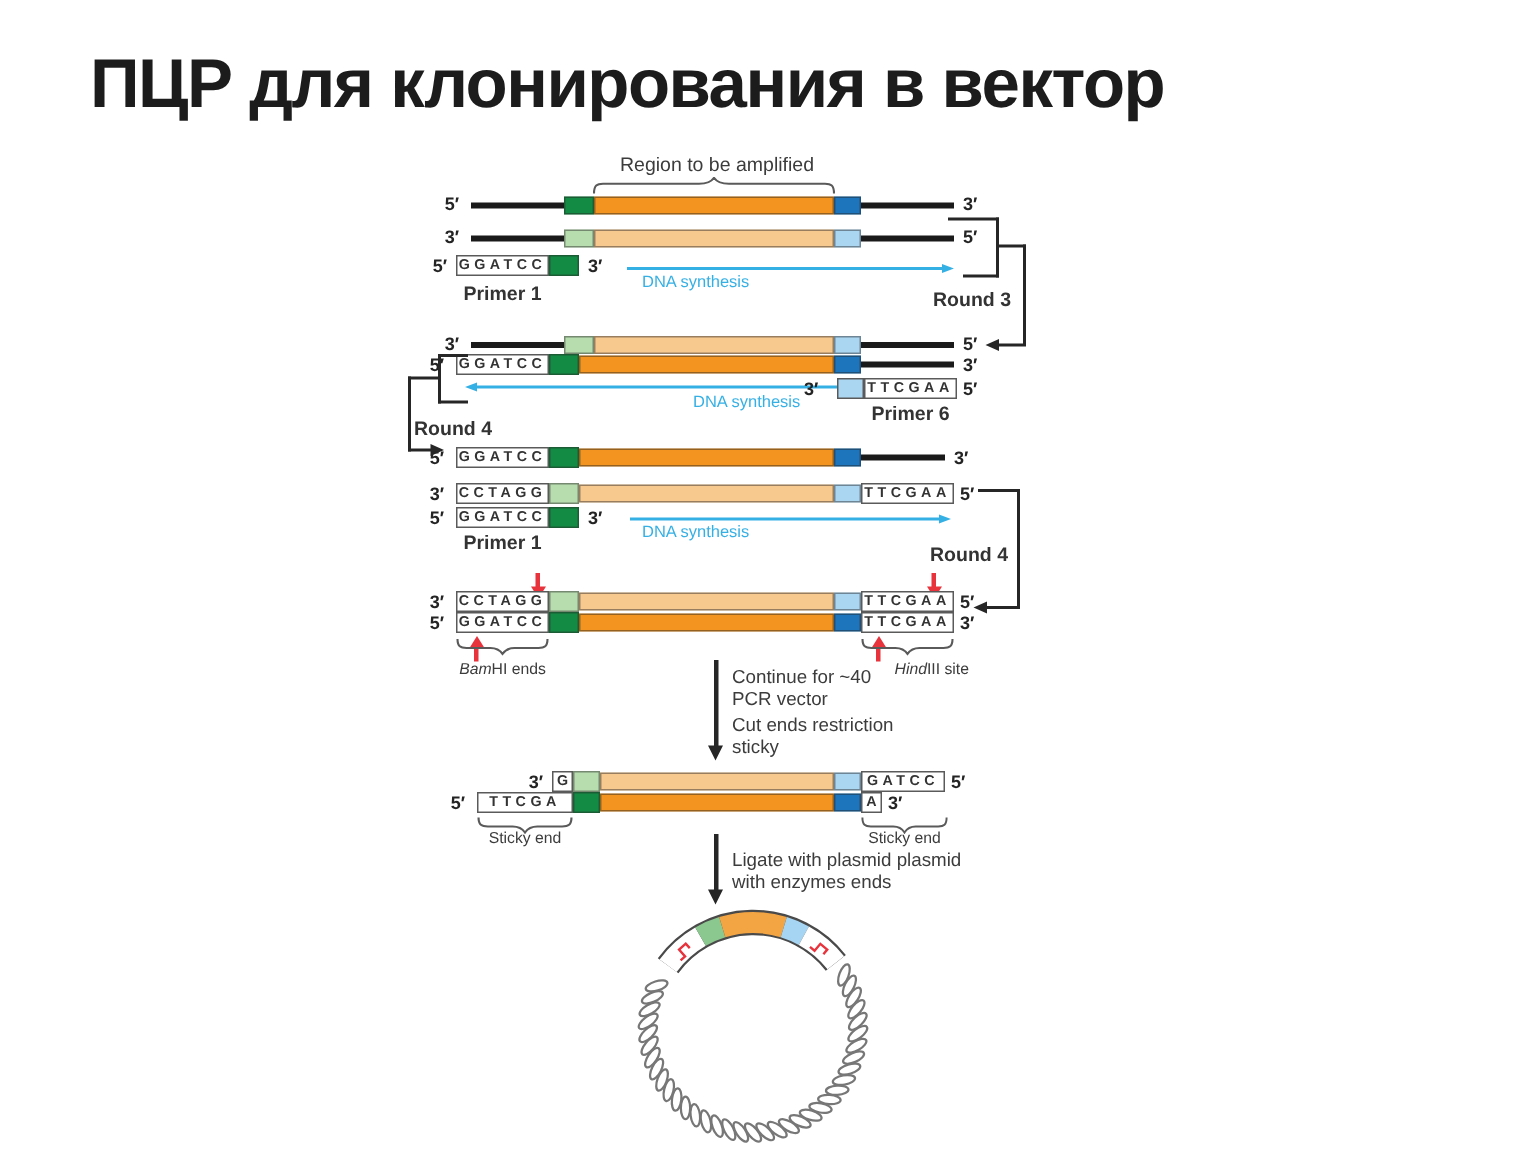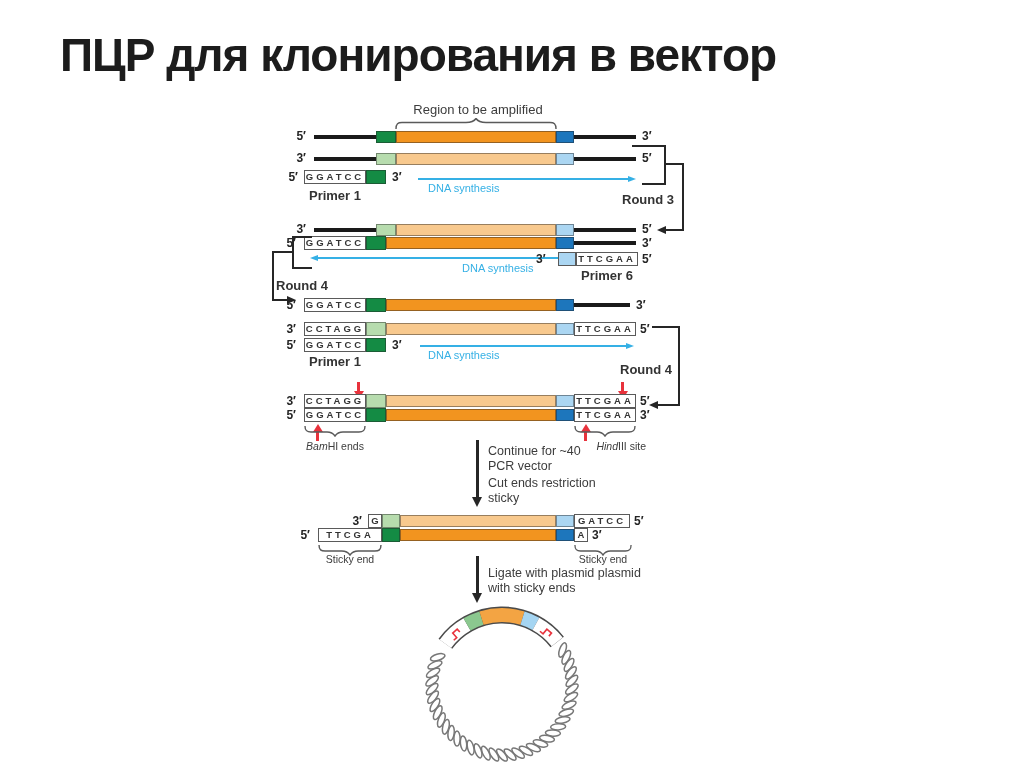--- a/index.html
+++ b/index.html
@@ -231,21 +231,21 @@
   <svg class="brace" style="left:574px;top:544px;" width="58" height="12" viewBox="0 0 62 12" preserveAspectRatio="none">
     <path d="M1,1 C1,6 3,7 7,7 L23,7 C27,7 29,8 31,11 C33,8 35,7 39,7 L55,7 C59,7 61,6 61,1"></path>
   </svg>
   <div class="small-label" style="left:310px;top:553px;width:80px;text-align:center;">Sticky end</div>
   <div class="small-label" style="left:563px;top:553px;width:80px;text-align:center;">Sticky end</div>
 
   <div class="cline" style="left:476px;top:556px;width:2.5px;height:38px;"></div>
   <div class="tri down" style="left:472px;top:593px;"></div>
   <div class="flabel" style="left:488px;top:566px;">
     <span>Ligate with plasmid plasmid</span><br>
-    <span>with sticky ends</span>
+    <span>with enzymes ends</span>
   </div>
 
   <svg style="position:absolute;left:408px;top:598px;" width="190" height="169" viewBox="0 0 190 169">
     <g class="rope">
         <ellipse cx="93.99999999999999" cy="157" rx="7.5" ry="3.1" fill="#ffffff" stroke="#777777" stroke-width="1.5" transform="rotate(-130 93.99999999999999 157)"></ellipse>
         <ellipse cx="85.87349601123387" cy="156.526685041936" rx="7.5" ry="3.1" fill="#ffffff" stroke="#777777" stroke-width="1.5" transform="rotate(-123.33333333333334 85.87349601123387 156.526685041936)"></ellipse>
         <ellipse cx="77.85688904802917" cy="155.11314094058767" rx="7.5" ry="3.1" fill="#ffffff" stroke="#777777" stroke-width="1.5" transform="rotate(-116.66666666666666 77.85688904802917 155.11314094058767)"></ellipse>
         <ellipse cx="70.05858996720318" cy="152.7784834550136" rx="7.5" ry="3.1" fill="#ffffff" stroke="#777777" stroke-width="1.5" transform="rotate(-110 70.05858996720318 152.7784834550136)"></ellipse>
         <ellipse cx="62.58405738596767" cy="149.55428482263886" rx="7.5" ry="3.1" fill="#ffffff" stroke="#777777" stroke-width="1.5" transform="rotate(-103.33333333333334 62.58405738596767 149.55428482263886)"></ellipse>
         <ellipse cx="55.53437153504356" cy="145.48414679890556" rx="7.5" ry="3.1" fill="#ffffff" stroke="#777777" stroke-width="1.5" transform="rotate(-96.66666666666666 55.53437153504356 145.48414679890556)"></ellipse>

